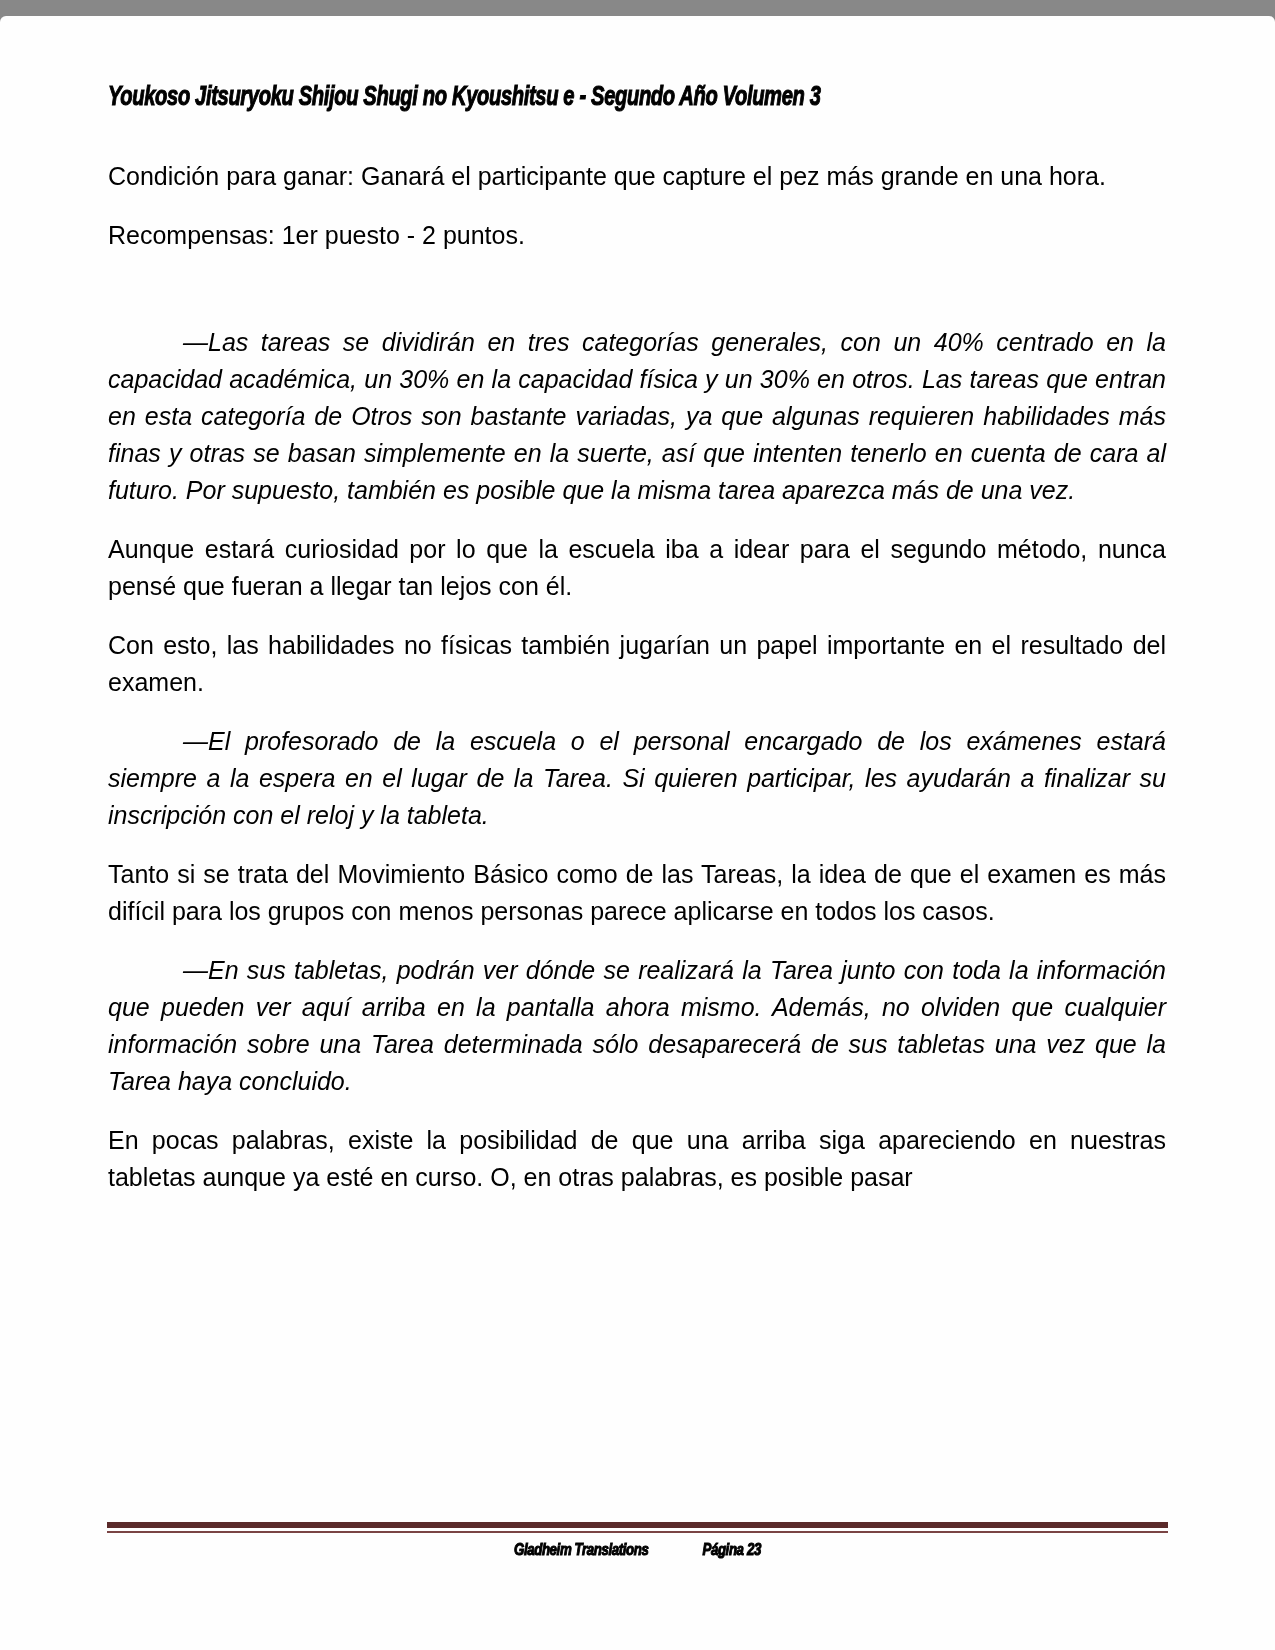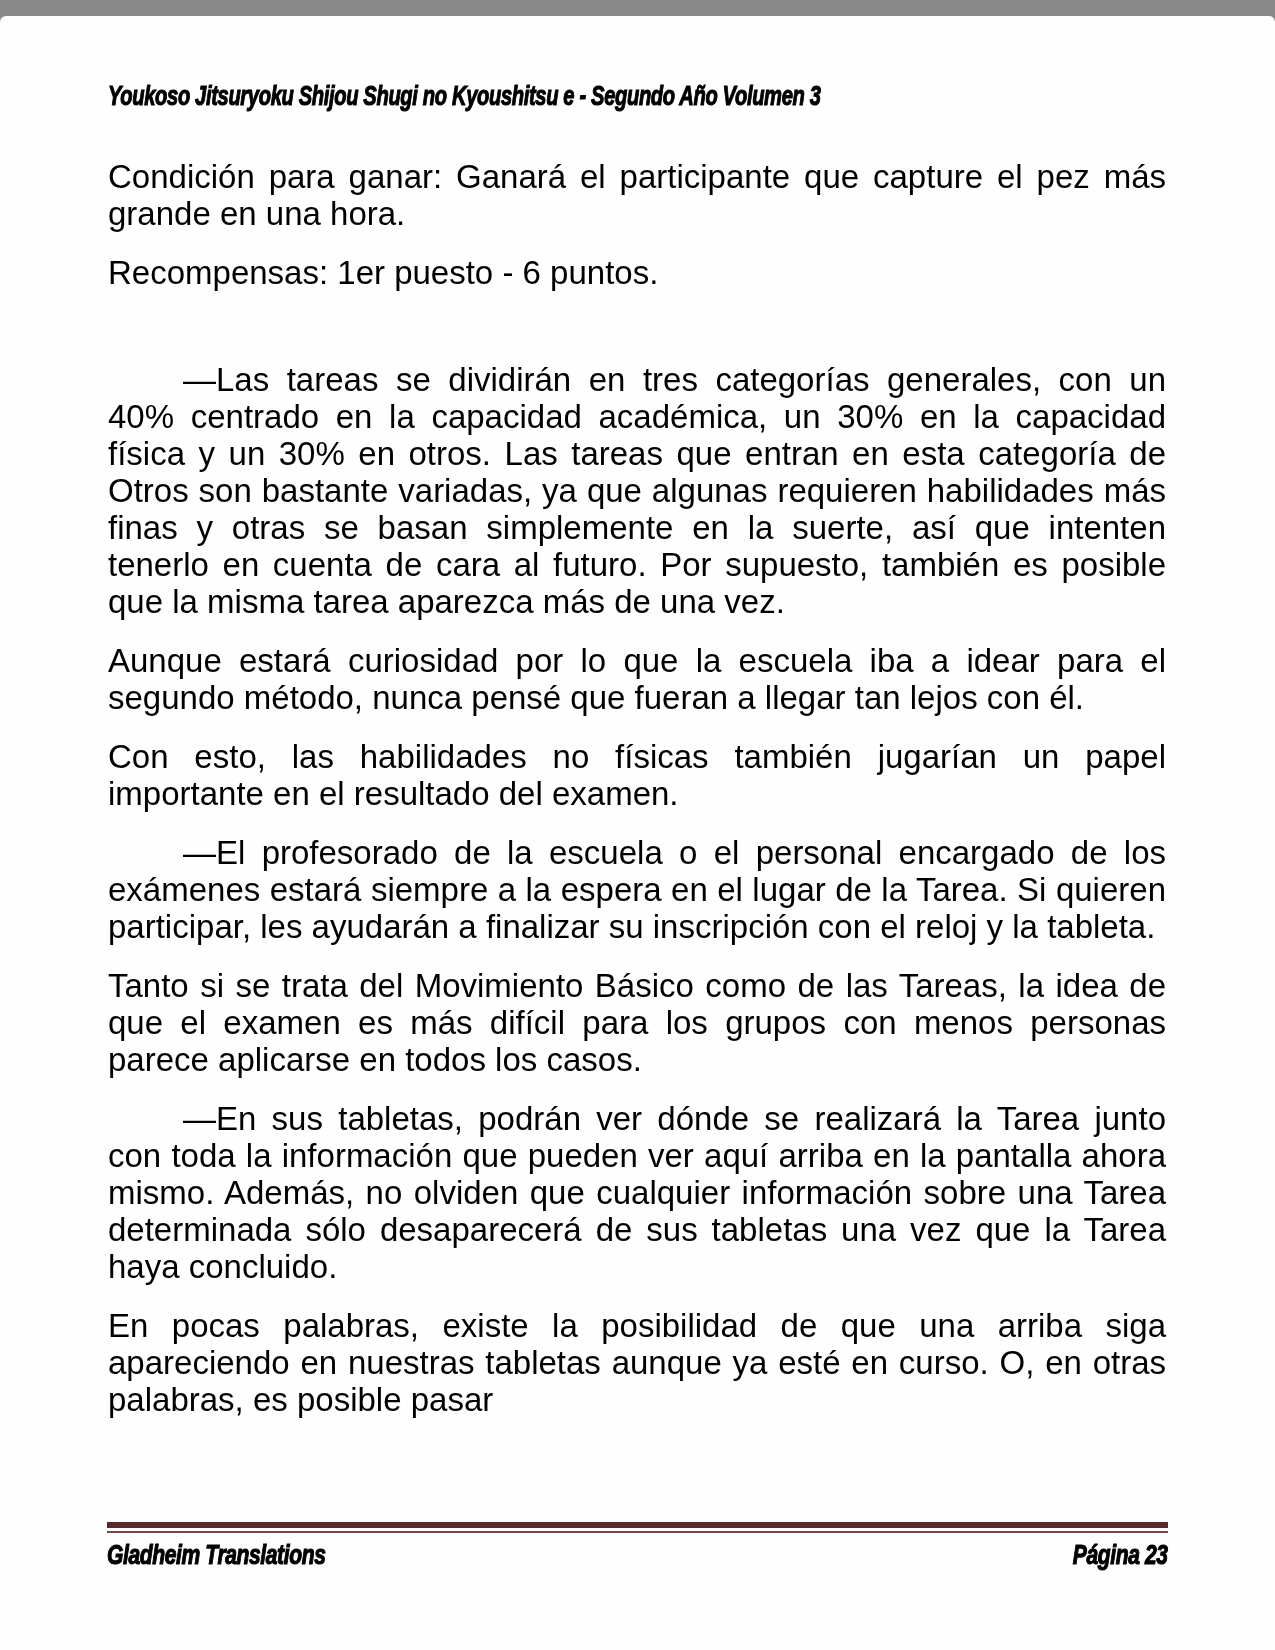--- a/index.html
+++ b/index.html
@@ -39,50 +39,51 @@
     height: 40px;
     margin-bottom: 38px;
   }
   .doc-header .title {
     display: inline-block;
     font-size: 28px;
     transform: scaleX(0.72);
     transform-origin: left center;
   }
   .body-text p {
-    font-size: 33px;
+    font-size: 25px;
     line-height: 37px;
     text-align: justify;
     margin-bottom: 22px;
   }
   .body-text p.dialog {
     text-indent: 75px;
+    font-style: italic;
   }
   .blank-gap { height: 48px; }
   .doc-footer {
     position: absolute;
     left: 107px;
     right: 107px;
     top: 1506px;
   }
   .rule-thick {
     height: 6px;
     background: var(--divider-dark);
   }
   .rule-thin {
     height: 2px;
     background: var(--divider-light);
     margin-top: 3px;
   }
   .footer-row {
     margin-top: 7px;
     display: flex;
-    justify-content: space-between;
+    justify-content: center;
     align-items: baseline;
-    font-size: 27px;
+    font-size: 17px;
   }
   .footer-row .left {
     display: inline-block;
     transform: scaleX(0.78);
     transform-origin: left center;
   }
   .footer-row .right {
     display: inline-block;
     transform: scaleX(0.78);
     transform-origin: right center;
@@ -92,21 +93,21 @@
 <body>
 
 <div class="page">
   <div class="content">
     <header class="doc-header">
       <span class="display-font title">Youkoso Jitsuryoku Shijou Shugi no Kyoushitsu e - Segundo Año Volumen 3</span>
     </header>
 
     <main class="body-text">
       <p>Condición para ganar: Ganará el participante que capture el pez más grande en una hora.</p>
-      <p>Recompensas: 1er puesto - 6 puntos.</p>
+      <p>Recompensas: 1er puesto - 2 puntos.</p>
       <div class="blank-gap"></div>
       <p class="dialog">—Las tareas se dividirán en tres categorías generales, con un 40% centrado en la capacidad académica, un 30% en la capacidad física y un 30% en otros. Las tareas que entran en esta categoría de Otros son bastante variadas, ya que algunas requieren habilidades más finas y otras se basan simplemente en la suerte, así que intenten tenerlo en cuenta de cara al futuro. Por supuesto, también es posible que la misma tarea aparezca más de una vez.</p>
       <p>Aunque estará curiosidad por lo que la escuela iba a idear para el segundo método, nunca pensé que fueran a llegar tan lejos con él.</p>
       <p>Con esto, las habilidades no físicas también jugarían un papel importante en el resultado del examen.</p>
       <p class="dialog">—El profesorado de la escuela o el personal encargado de los exámenes estará siempre a la espera en el lugar de la Tarea. Si quieren participar, les ayudarán a finalizar su inscripción con el reloj y la tableta.</p>
       <p>Tanto si se trata del Movimiento Básico como de las Tareas, la idea de que el examen es más difícil para los grupos con menos personas parece aplicarse en todos los casos.</p>
       <p class="dialog">—En sus tabletas, podrán ver dónde se realizará la Tarea junto con toda la información que pueden ver aquí arriba en la pantalla ahora mismo. Además, no olviden que cualquier información sobre una Tarea determinada sólo desaparecerá de sus tabletas una vez que la Tarea haya concluido.</p>
       <p>En pocas palabras, existe la posibilidad de que una arriba siga apareciendo en nuestras tabletas aunque ya esté en curso. O, en otras palabras, es posible pasar</p>
     </main>
   </div>

